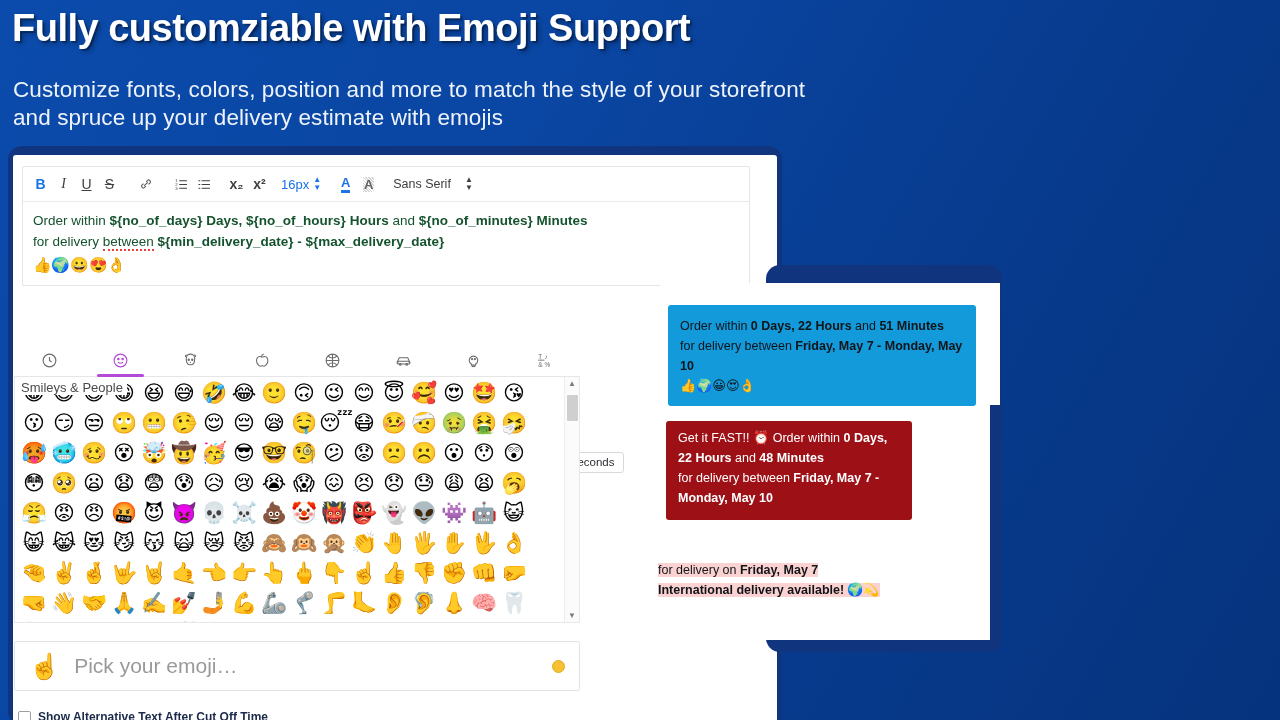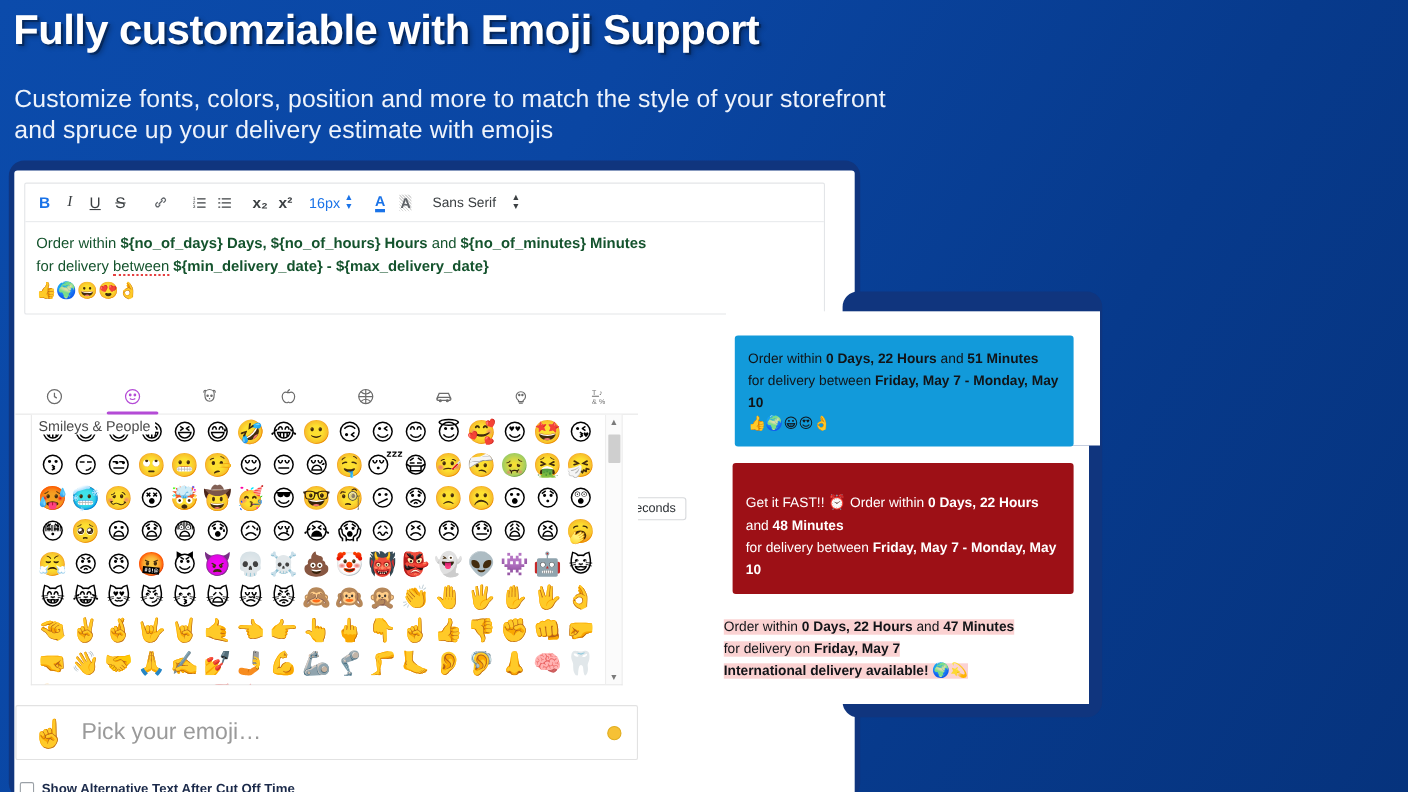--- a/index.html
+++ b/index.html
@@ -173,21 +173,21 @@
     background: transparent;
   }
   .emoji-search input::placeholder { color: #8b8b8b; }
 
   .emoji-grid-wrap {
     position: relative;
     border: 1px solid #e8e8e8;
     border-top: 0;
     height: 246px;
     overflow: hidden;
-    margin: 0 14px;
+    margin: 0 0;
     background: #fff;
     text-decoration: underline;
   }
   .emoji-cat-label {
     position: absolute; left: 6px; top: 3px;
     font-size: 13px; color: #4a4a4a;
     z-index: 3; background: #fff; padding-right: 4px;
   }
   .emoji-grid {
     padding: 1px 2px 0 4px;
@@ -275,21 +275,21 @@
     border-radius: 3px;
   }
   .pv-card b { font-weight: bold; }
   .pv-blue {
     left: 668px; top: 305px;
     width: 308px; padding: 11px 12px 10px 12px;
     background: #129ada; color: #111418;
   }
   .pv-red {
     left: 666px; top: 421px;
-    width: 310px; padding: 26px 12px 12px 12px;
+    width: 246px; padding: 7px 12px 12px 12px;
     background: #9d1016; color: #ffffff;
   }
   .pv-plain {
     left: 658px; top: 560px;
     width: 320px;
     color: #111418;
     line-height: 20px;
     font-size: 12.5px;
   }
   .pv-plain .hl { background: #fbd2d2; }
@@ -491,23 +491,20 @@
     <div>
       <span>Get it FAST!! </span><span class="pv-emoji">⏰</span><span> Order within </span><b>0 Days, 22 Hours</b><span> and </span><b>48 Minutes</b>
     </div>
     <div>
       <span>for delivery between </span><b>Friday, May 7 - Monday, May 10</b>
     </div>
   </div>
 
   <div class="pv-card pv-plain">
     <div>
-      <span class="hl"><span>Order within </span><b>0 Days, 22 Hours</b><span> and </span><b>47 Minutes</b></span>
-    </div>
-    <div>
       <span class="hl"><span>for delivery on </span><b>Friday, May 7</b></span>
     </div>
     <div>
       <span class="hl"><b>International delivery available!</b> <span class="pv-emoji">🌍💫</span></span>
     </div>
   </div>
 
 </div>
 
 </body></html>

